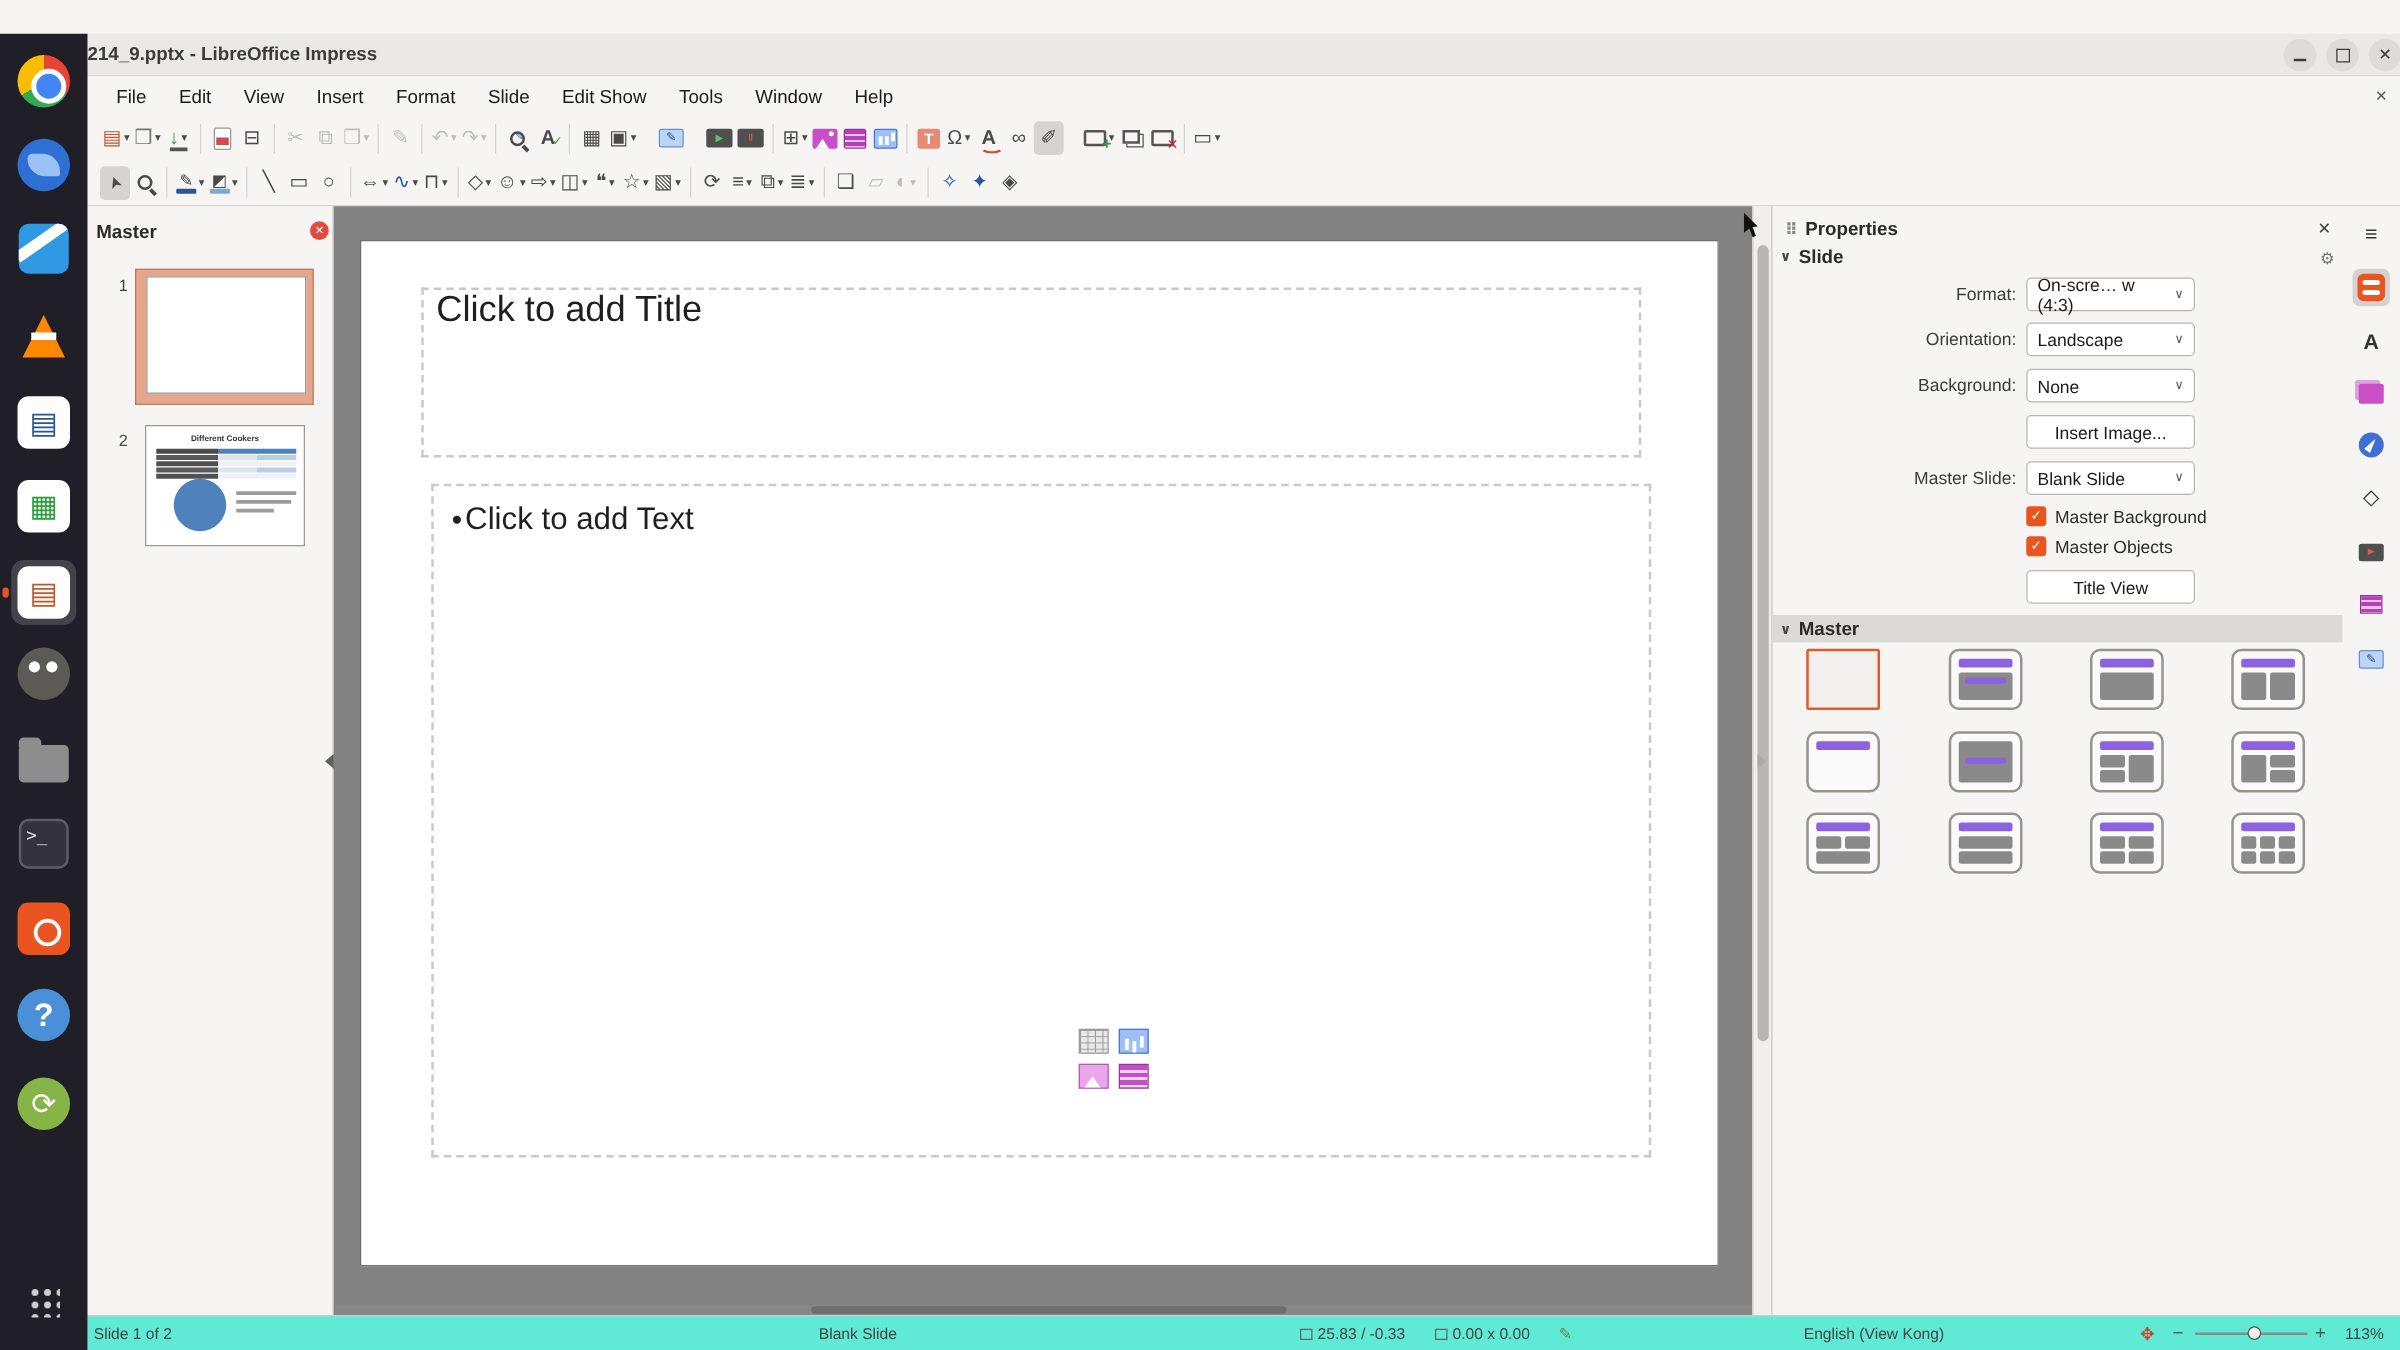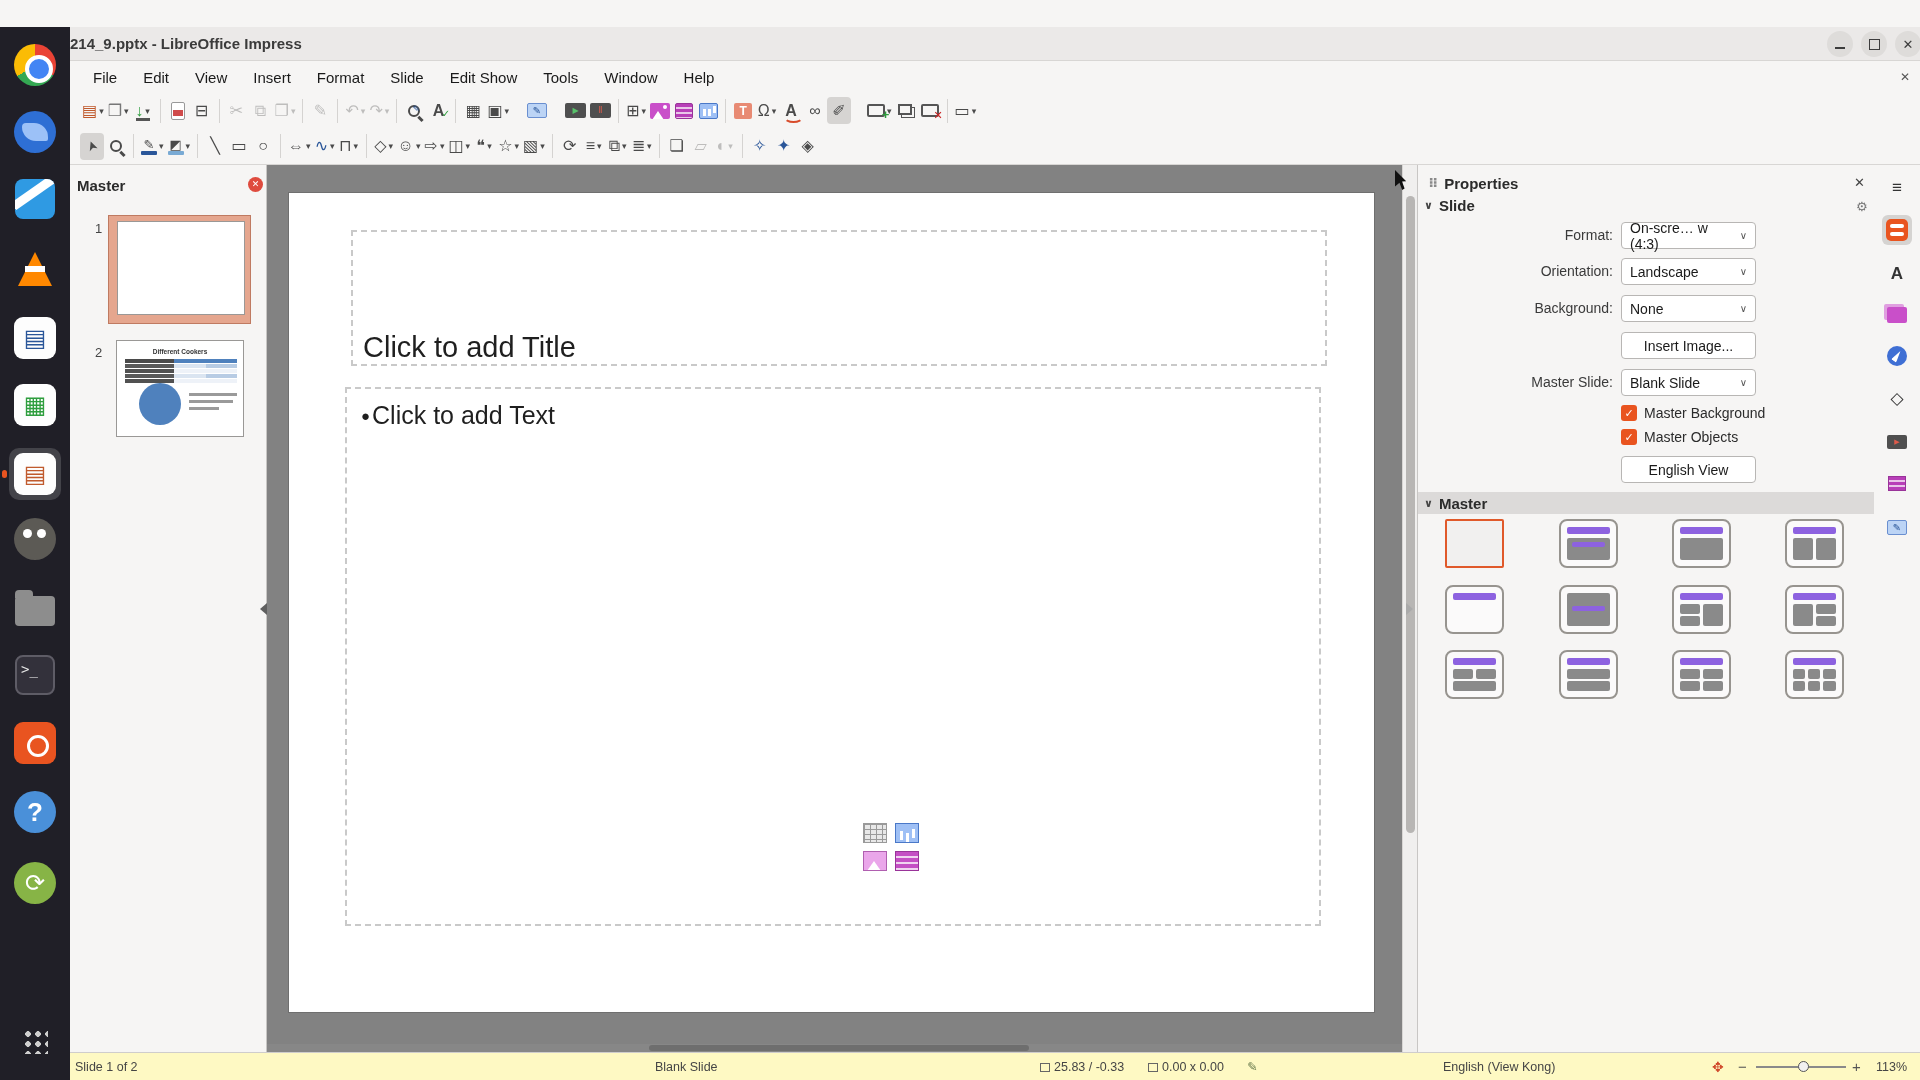--- a/index.html
+++ b/index.html
@@ -111,21 +111,21 @@
   .tt-row { height:4px; margin-bottom:1px; }
   .tt-r1 { background:linear-gradient(90deg,#4a4a4a 0 44%,#4f81bd 44% 100%); }
   .tt-r2 { background:linear-gradient(90deg,#595959 0 44%,#dbe5f1 44% 72%,#b8cce4 72% 100%); }
   .tt-r3 { background:linear-gradient(90deg,#515151 0 44%,#eef2f8 44% 100%); }
   .tt-circle { position:absolute; left:22px; top:42px; width:42px; height:42px; border-radius:50%; background:#4f81bd; }
   .tt-line { position:absolute; height:2.5px; background:#9a9a9a; }
 
   #workspace { left:197px; top:0; width:1135px; height:887px; background:#828282; overflow:hidden; }
   #slide { left:21px; top:27px; width:1087px; height:821px; background:#fff; border:1px solid #6f6f6f; }
   .ph { position:absolute; border:2px dashed #c9c9c9; }
-  #ph-title { left:62px; top:37px; width:976px; height:136px; display:flex; align-items:flex-end; padding-left:10px; }
+  #ph-title { left:48px; top:37px; width:976px; height:136px; display:flex; align-items:flex-start; padding-left:10px; }
   #ph-title .txt { font-size:29px; color:#1f1f1f; }
   #ph-text { left:56px; top:194px; width:976px; height:539px; }
   #ph-text .line { position:absolute; left:14px; top:12px; font-size:25px; color:#1f1f1f; display:flex; align-items:center; gap:2px; }
   #ph-text .bullet { font-size:15px; }
   .ph-icons { position:absolute; left:516px; top:434px; width:58px; display:flex; flex-wrap:wrap; gap:8px; }
   .phi { width:24px; height:20px; }
   .phi-table { background:#e8e8e8; border:1px solid #9a9a9a; background-image:linear-gradient(#9a9a9a 1px,transparent 1px),linear-gradient(90deg,#9a9a9a 1px,transparent 1px); background-size:6px 5px; }
   .phi-chart { background:#9fc0f5; border:1px solid #4a78c8; position:relative; }
   .phi-chart::after { content:""; position:absolute; left:4px; bottom:2px; width:3px; height:9px; background:#fff; box-shadow:6px 2px 0 #fff, 12px -2px 0 #fff; }
   .phi-img { background:#eaa6ea; border:1px solid #b05fb0; position:relative; overflow:hidden; }
@@ -167,21 +167,21 @@
   .tprops { width:22px; height:22px; background:#e9541f; border-radius:5px; position:relative; }
   .tprops::after { content:""; position:absolute; left:4px; top:5px; width:14px; height:3.5px; border-radius:2px; background:#fff; box-shadow:0 8px 0 #fff; }
   .tgal { width:20px; height:16px; background:#c94fc9; border-radius:2px; box-shadow:-3px -3px 0 #e09fe0; position:relative; }
   .tnav { width:20px; height:20px; background:#3f6fd4; border-radius:50%; position:relative; }
   .tnav::after { content:""; position:absolute; left:7px; top:4px; width:6px; height:12px; background:#fff; clip-path:polygon(50% 0,100% 100%,0 100%); transform:rotate(35deg); }
   .ttrans { width:20px; height:14px; background:#4f4f4f; border-radius:2px; color:#e05b4b; font-size:7px; line-height:14px; text-align:center; }
   .tanim { width:18px; height:15px; background:repeating-linear-gradient(#b83fb8 0 3px, #e9c6e9 3px 5px); border:1px solid #993399; }
   .tmaster { width:20px; height:15px; background:#bcd4f5; border:1px solid #6a8fd0; border-radius:2px; color:#2a5699; font-size:10px; line-height:13px; text-align:center; }
 
   
-  #statusbar { left:0; top:1025px; width:1850px; height:28px; background:#fef9c3; border-top:1px solid #cfcdcc; font-size:12.5px; color:#454545; }
+  #statusbar { left:0; top:1025px; width:1850px; height:28px; background:#5eead4; border-top:1px solid #cfcdcc; font-size:12.5px; color:#454545; }
   #statusbar .s { position:absolute; top:0; height:28px; line-height:28px; white-space:nowrap; }
   .ic-sq { display:inline-block; width:10px; height:9px; border:1px solid #666; position:relative; top:1px; margin-right:4px; }
   .zoom-track { position:absolute; top:13px; width:90px; height:2px; background:#8a8a8a; }
   .zoom-handle { position:absolute; top:8px; width:11px; height:11px; border:1.5px solid #555; border-radius:50%; background:#f2f1f0; }
   .fit-ic { color:#d0482a; font-size:14px; }
 
   
   #cursor { left:1395px; top:170px; width:16px; height:20px; background:#111; clip-path:polygon(0 0,0 82%,28% 64%,45% 100%,60% 93%,44% 58%,70% 56%); z-index:90; }
   #cursor::after{content:""}
 </style>
@@ -553,21 +553,21 @@
         <div class="p-cb" style="top:240px;">
             <span class="cbbox"><span>✓</span></span>
             <span>Master Background</span>
           </div>
         <div class="p-cb" style="top:264px;">
             <span class="cbbox"><span>✓</span></span>
             <span>Master Objects</span>
           </div>
 
         <div class="p-btn" style="top:291px;">
-            <span>English View</span>
+            <span>Title View</span>
           </div>
 
         <div class="lay-band">
             <span class="sec-chev">∨</span>
             <span>Master</span>
           </div>
 
         <div class="lt sel" style="left:27px;top:354px;"></div>
         <div class="lt" style="left:141px;top:354px;">
             <i class="pv" style="left:6px;top:6px;width:43px;height:7px;"></i>

